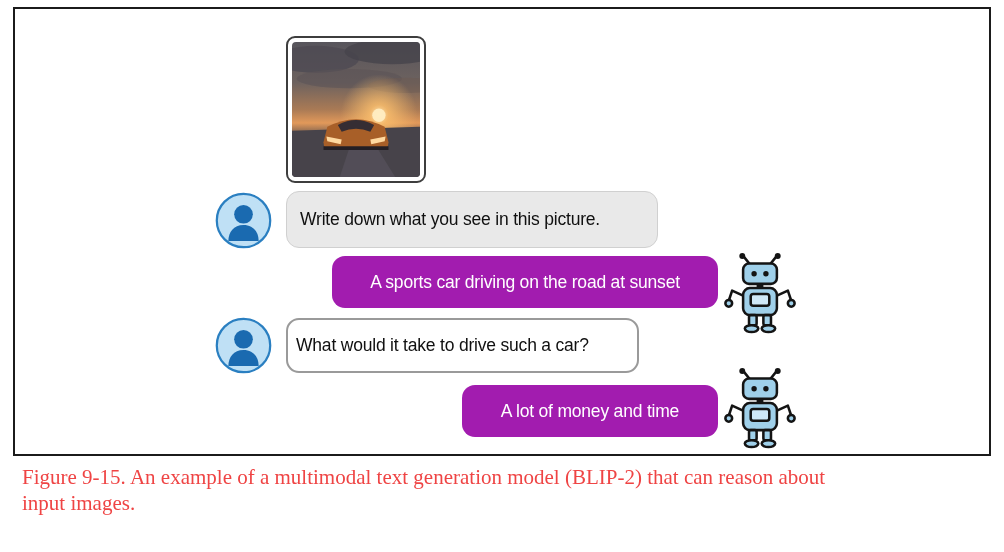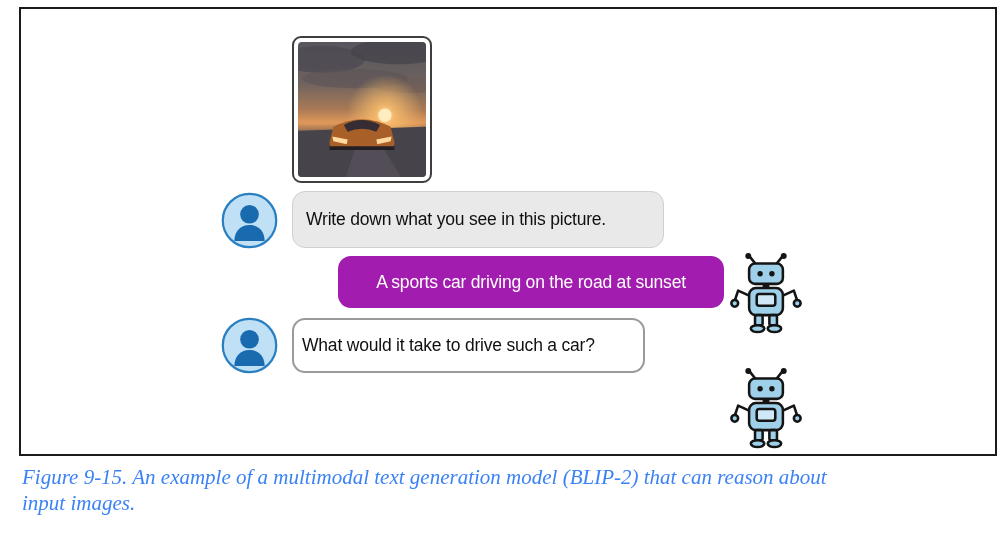--- a/index.html
+++ b/index.html
@@ -1,21 +1,21 @@
 <!DOCTYPE html>
 <html><head>
 <meta charset="utf-8">
 <style>
   * { margin:0; padding:0; box-sizing:border-box; }
   html, body { background:#ffffff; }
   body { font-family:"Liberation Sans", sans-serif; }
   .page { position:relative; width:1004px; height:552px; background:#ffffff; overflow:hidden; }
 
   .figure-box {
-    position:absolute; left:19px; top:7px; width:978px; height:449px;
+    position:absolute; left:13px; top:7px; width:978px; height:449px;
     border:2px solid #1b1b1b; background:#ffffff;
   }
 
   .car-frame {
     position:absolute; left:271px; top:27px; width:140px; height:147px;
     border:2px solid #3e3e3e; border-radius:9px; padding:4px; background:#ffffff;
   }
   .car-frame svg { width:100%; height:100%; display:block; border-radius:4px; }
 
   .avatar { position:absolute; width:57px; height:57px; }
@@ -36,22 +36,22 @@
   .b3 { left:271px; top:309px; width:353px; height:55px; }
   .b4 { left:447px; top:376px; width:256px; height:52px; }
 
   .robot { position:absolute; width:76px; height:88px; }
   .robot svg { width:100%; height:100%; display:block; }
   .r1 { left:707px; top:241px; }
   .r2 { left:707px; top:356px; }
 
   .caption {
     position:absolute; left:22px; top:464px; width:830px;
-    font-family:"Liberation Serif", serif; font-style:italic;
-    font-size:21px; line-height:1.26; color:#3b82f6;
+    font-family:"Liberation Serif", serif; 
+    font-size:21px; line-height:1.26; color:#ef4444;
   }
 </style>
 </head>
 <body>
 
 <div class="page">
   <div class="figure-box">
 
     <div class="car-frame">
       <svg viewBox="0 0 134 140" preserveAspectRatio="none" role="img">
@@ -141,20 +141,21 @@
           </defs>
         <circle cx="32" cy="32" r="30" fill="#bfe0f5" stroke="#2a7fc1" stroke-width="2.5"></circle>
         <g clip-path="url(#person-clip-2)" fill="#1a6ab0">
           <circle cx="32" cy="25" r="10.5"></circle>
           <path d="M32 37 c-11 0 -17 8 -17 18 l34 0 c0 -10 -6 -18 -17 -18 z"></path>
         </g>
       </svg>
     </div>
     <div class="bubble user outlined b3">What would it take to drive such a car?</div>
 
+    <div class="bubble bot b4">A lot of money and time</div>
     <div class="robot r2">
       <svg viewBox="0 0 90 100">
         <g stroke="#141414" stroke-width="3" fill="#9fd0ea" stroke-linecap="round" stroke-linejoin="round">
           <line x1="34" y1="16" x2="26" y2="6"></line>
           <circle cx="24" cy="5" r="3.5" fill="#141414" stroke="none"></circle>
           <line x1="56" y1="16" x2="64" y2="6"></line>
           <circle cx="66" cy="5" r="3.5" fill="#141414" stroke="none"></circle>
           <rect x="25" y="14" width="40" height="24" rx="7"></rect>
           <circle cx="38" cy="26" r="3.2" fill="#141414" stroke="none"></circle>
           <circle cx="52" cy="26" r="3.2" fill="#141414" stroke="none"></circle>

